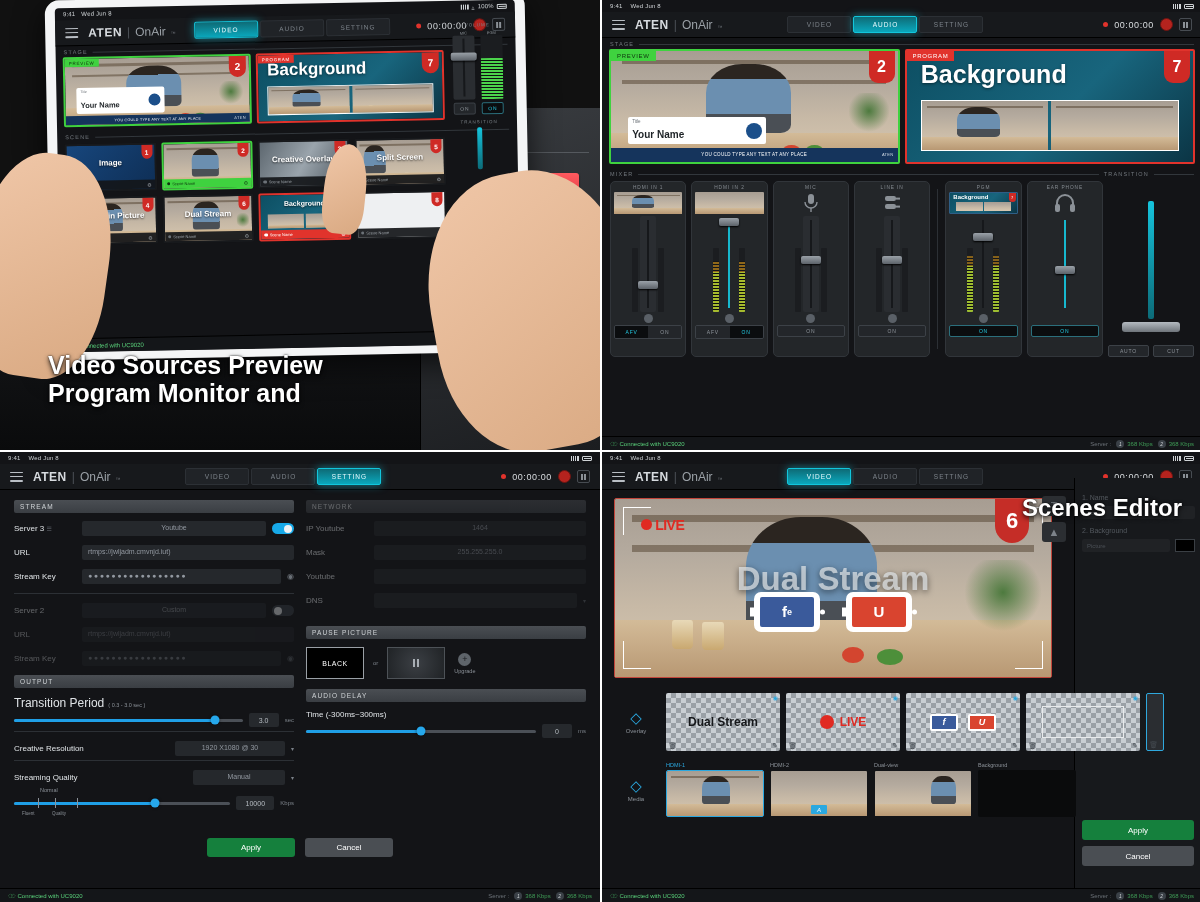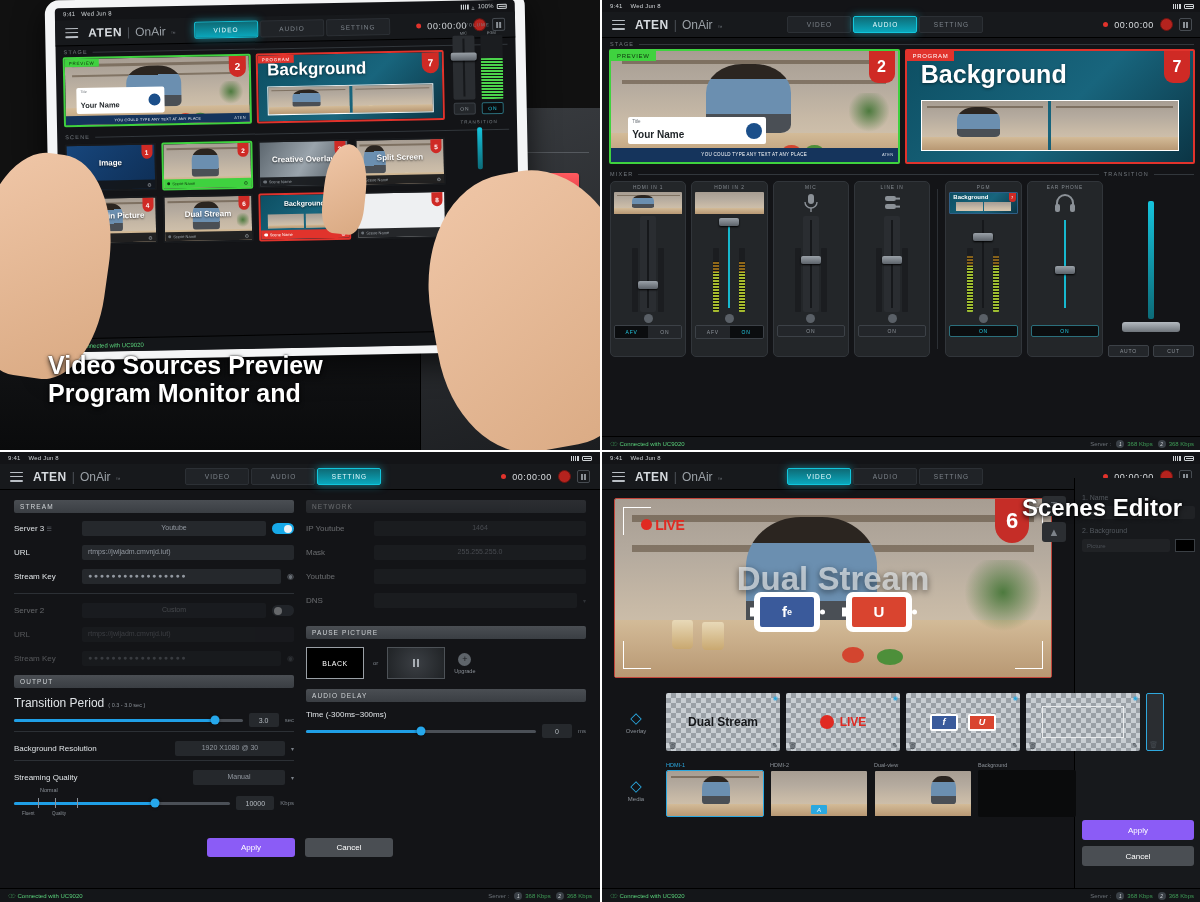--- a/index.html
+++ b/index.html
@@ -177,21 +177,21 @@
   .blackbox { width:58px; height:32px; background:#000; border:1px solid #9aa0a6; display:flex; align-items:center; justify-content:center;
               color:#fff; font-size:7px; letter-spacing:.5px; }
   .orTxt { font-size:6px; color:#7a8088; }
   .picbox { width:58px; height:32px; background:radial-gradient(circle,#3b3f44,#202326); border:1px solid #4d5257;
             display:flex; align-items:center; justify-content:center; gap:2px; }
   .picbox i { width:2px; height:8px; background:#a8aeb4; display:block; }
   .upg { display:flex; flex-direction:column; align-items:center; gap:2px; }
   .upg .circ { width:13px; height:13px; border-radius:50%; background:#5e646a; color:#1a1c1f; font-size:9px; display:flex; align-items:center; justify-content:center; }
   .actions { display:flex; gap:10px; justify-content:center; margin-top:16px; }
   .btn { width:88px; height:19px; border-radius:3px; display:flex; align-items:center; justify-content:center; font-size:8px; color:#fff; }
-  .btn.primary { background:#8b5cf6; }
+  .btn.primary { background:#15803d; }
   .btn.ghost { background:#4a4e53; }
 
   
   .editor-stage { position:relative; margin:8px 12px 0; height:180px; border:1.5px solid #c2453b; border-radius:2px; overflow:hidden; }
   .crop-h { position:absolute; border:1.5px solid #fff; width:28px; height:28px; }
   .dualTxt { position:absolute; left:0; right:0; top:34%; text-align:center; font-size:33px; font-weight:bold;
              color:rgba(225,228,232,.72); text-shadow:0 2px 6px rgba(0,0,0,.55); z-index:5; }
   .liveTag { position:absolute; left:6%; top:10%; display:flex; align-items:center; gap:3px; z-index:5; }
   .liveTag .d { width:11px; height:11px; border-radius:50%; background:#e02a22; }
   .liveTag .t { font-size:14px; font-weight:bold; color:#e02a22; letter-spacing:-.5px; }
@@ -885,21 +885,21 @@
             <i class="fill" style="width:88%"></i>
               <i class="thumb" style="left:88%"></i>
           </span>
           <span class="numbox">3.0</span>
           <span class="unit">sec</span>
         </div>
 
         <div class="hr"></div>
 
         <div class="frow" style="margin-bottom:4px">
-          <span style="font-size:8px;color:#dfe3e6;flex:1">Background Resolution</span>
+          <span style="font-size:8px;color:#dfe3e6;flex:1">Creative Resolution</span>
           <span class="val" style="flex:none;width:110px;text-align:center;position:relative">1920 X1080 @ 30</span>
           <span style="font-size:6px;color:#7a8088">▾</span>
         </div>
 
         <div class="hr"></div>
 
         <div class="frow" style="margin-bottom:2px">
           <span style="font-size:8px;color:#dfe3e6;flex:1">Streaming Quality</span>
           <span class="val" style="flex:none;width:92px;text-align:center">Manual</span>
           <span style="font-size:6px;color:#7a8088">▾</span>

